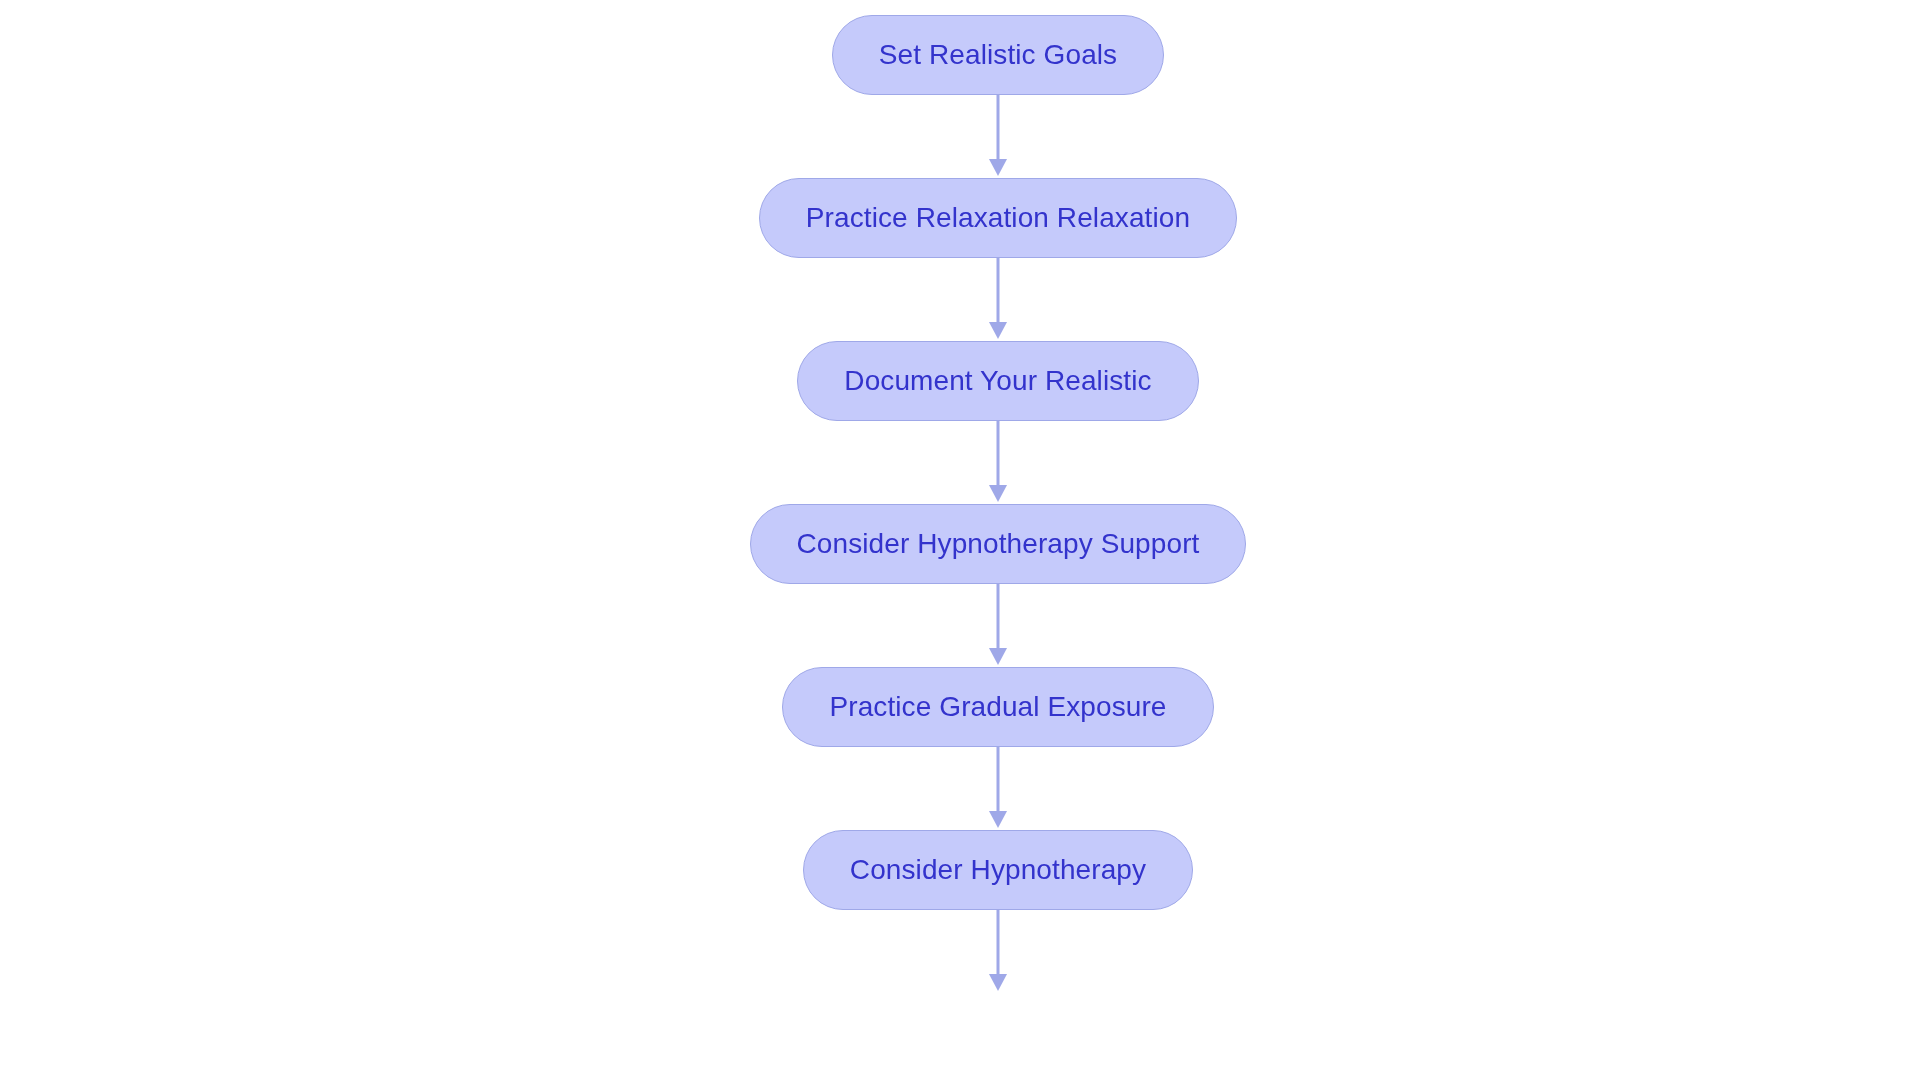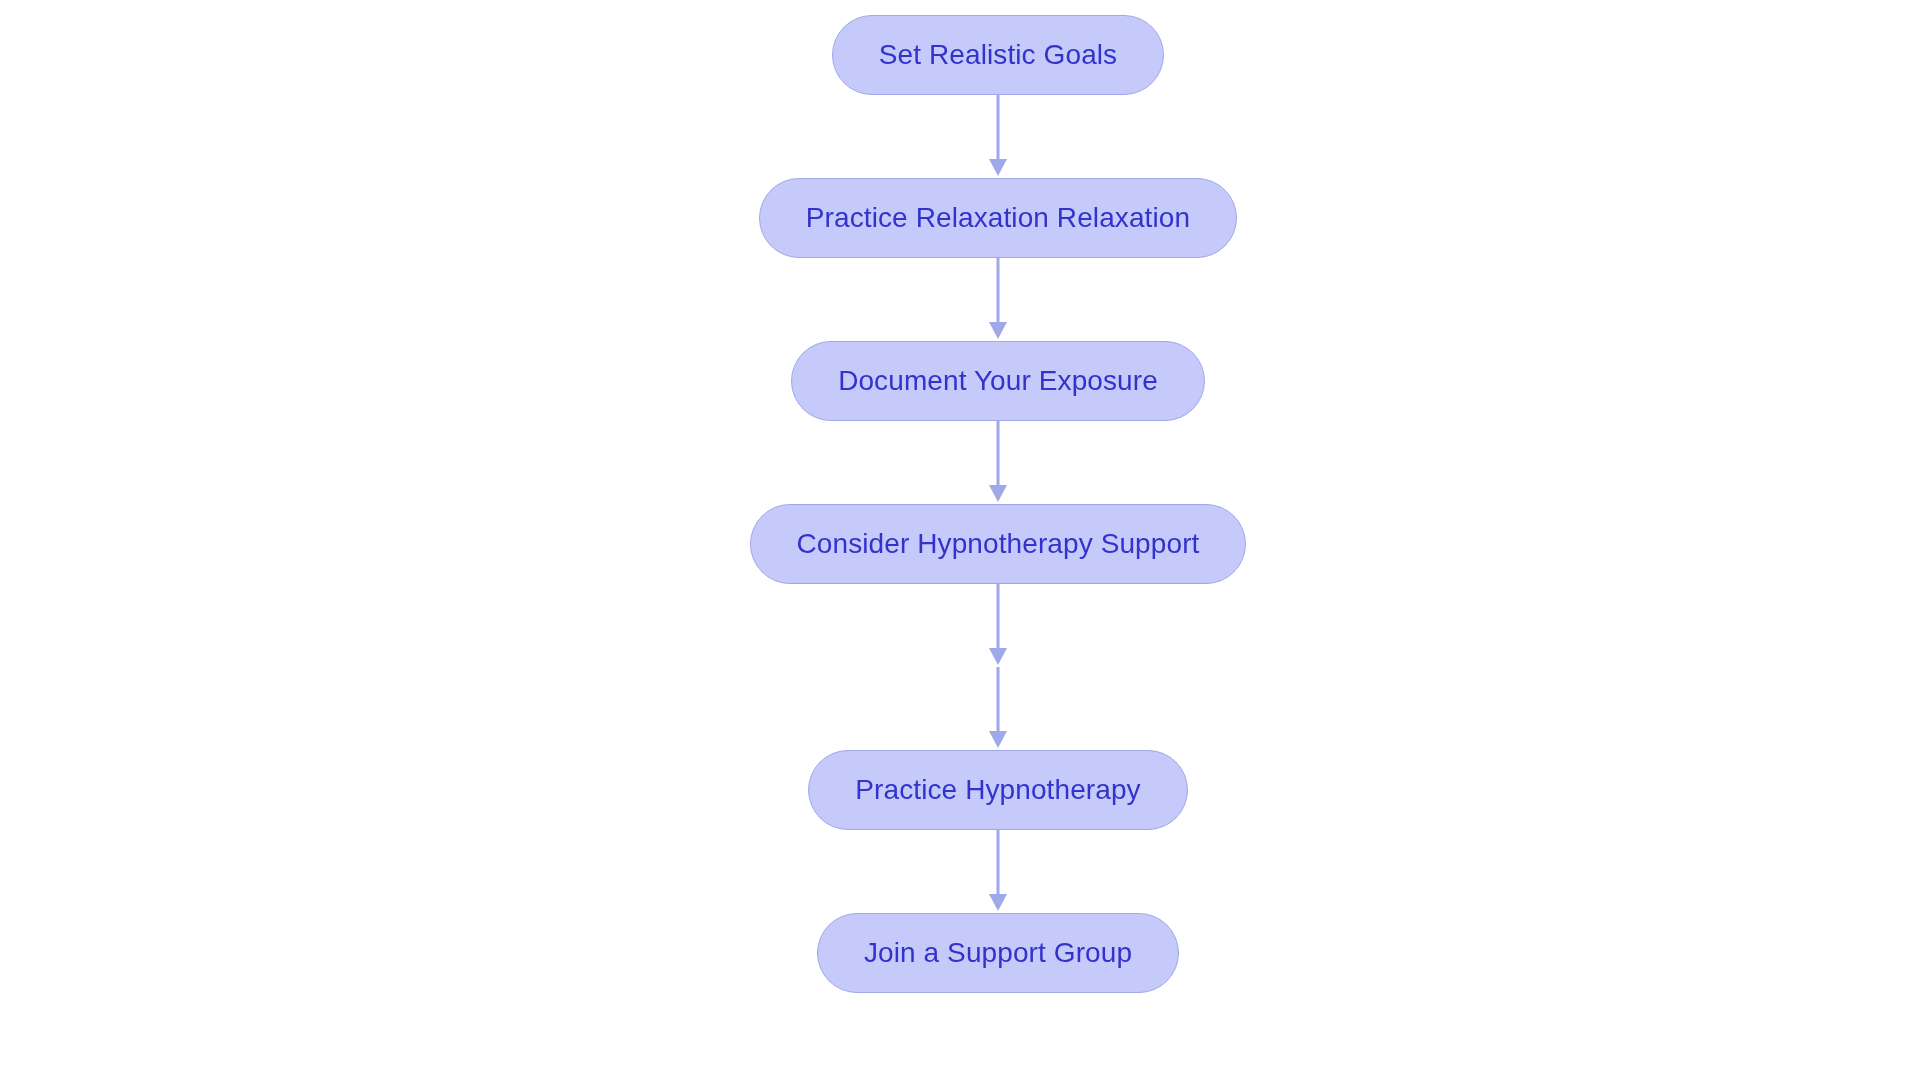--- a/index.html
+++ b/index.html
@@ -105,50 +105,50 @@
     <div class="node">
       <span class="node-label">Practice Relaxation Relaxation</span>
     </div>
 
     <div class="connector">
       <div class="edge-line"></div>
       <div class="edge-arrowhead"></div>
     </div>
 
     <div class="node">
-      <span class="node-label">Document Your Exposure</span>
+      <span class="node-label">Document Your Realistic</span>
     </div>
 
     <div class="connector">
       <div class="edge-line"></div>
       <div class="edge-arrowhead"></div>
     </div>
 
     <div class="node">
       <span class="node-label">Consider Hypnotherapy Support</span>
     </div>
 
     <div class="connector">
       <div class="edge-line"></div>
       <div class="edge-arrowhead"></div>
     </div>
 
-
-    <div class="connector">
-      <div class="edge-line"></div>
-      <div class="edge-arrowhead"></div>
-    </div>
-
     <div class="node">
-      <span class="node-label">Practice Hypnotherapy</span>
+      <span class="node-label">Practice Gradual Exposure</span>
     </div>
 
     <div class="connector">
       <div class="edge-line"></div>
       <div class="edge-arrowhead"></div>
     </div>
 
     <div class="node">
-      <span class="node-label">Join a Support Group</span>
+      <span class="node-label">Consider Hypnotherapy</span>
     </div>
+
+    <div class="connector">
+      <div class="edge-line"></div>
+      <div class="edge-arrowhead"></div>
+    </div>
+
 
   </div>
 </div>
 
 </body></html>

